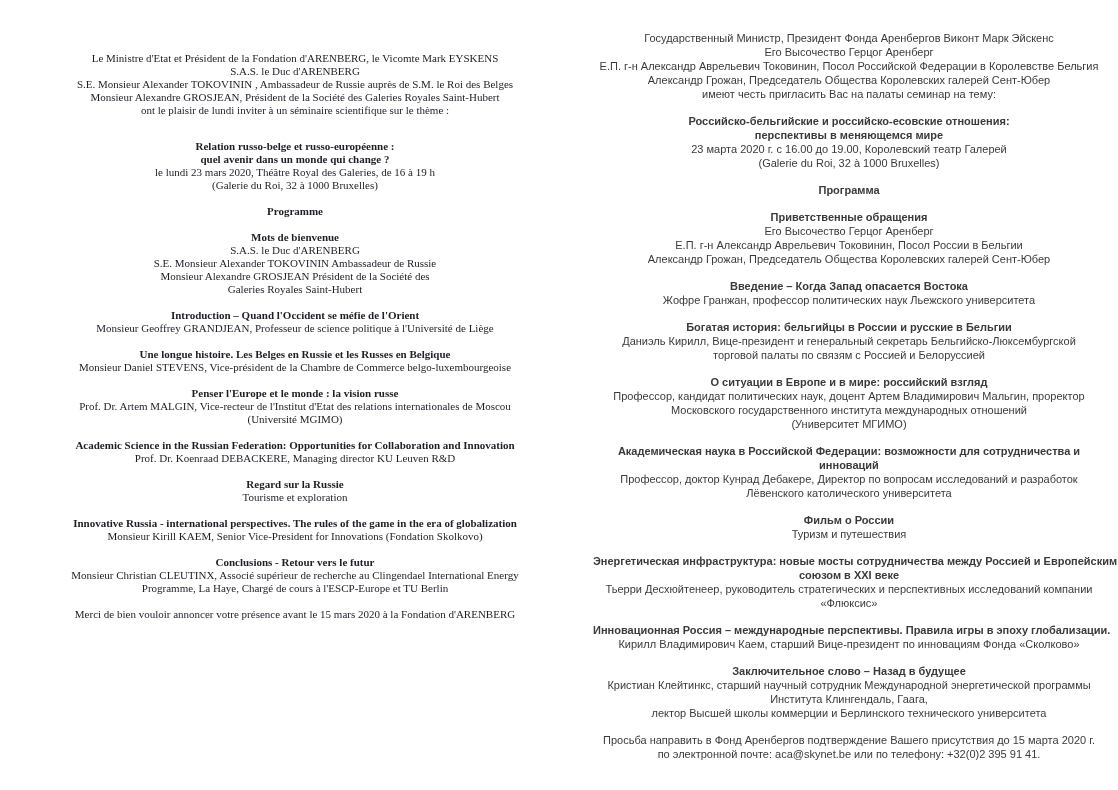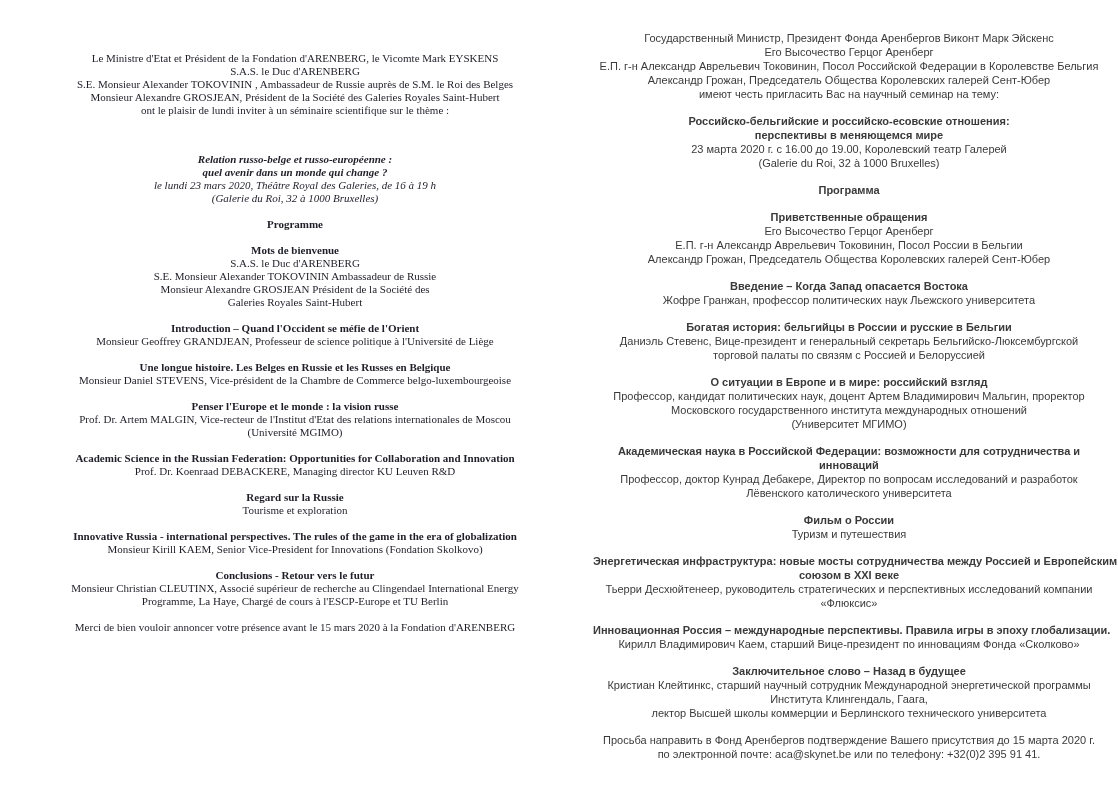--- a/index.html
+++ b/index.html
@@ -32,22 +32,21 @@
     width: 512px;
     font-family: "Liberation Sans", sans-serif;
     font-size: 11px;
     line-height: 14px;
     color: var(--right-text, #3a3a3a);
   }
   .block {
     margin-bottom: 13px;
   }
   .page-left .block:nth-child(2) {
-    margin-top: 36px;
-    font-style: italic;
+    margin-top: 23px;
   }
   .line {
     white-space: nowrap;
   }
   .line.title {
     font-weight: bold;
   }
 </style>
 </head>
 <body style="background: rgb(255, 255, 255);">
@@ -110,21 +109,21 @@
       <div class="line">Merci de bien vouloir annoncer votre présence avant le 15 mars 2020 à la Fondation d'ARENBERG</div>
     </div>
   </div>
 
 <div class="page page-right">
     <div class="block">
       <div class="line">Государственный Министр, Президент Фонда Аренбергов Виконт Марк Эйскенс</div>
       <div class="line">Его Высочество Герцог Аренберг</div>
       <div class="line">Е.П. г-н Александр Аврельевич Токовинин, Посол Российской Федерации в Королевстве Бельгия</div>
       <div class="line">Александр Грожан, Председатель Общества Королевских галерей Сент-Юбер</div>
-      <div class="line">имеют честь пригласить Вас на научный семинар на тему:</div>
+      <div class="line">имеют честь пригласить Вас на палаты семинар на тему:</div>
     </div>
     <div class="block">
       <div class="line title">Российско-бельгийские и российско-есовские отношения:</div>
       <div class="line title">перспективы в меняющемся мире</div>
       <div class="line">23 марта 2020 г. с 16.00 до 19.00, Королевский театр Галерей</div>
       <div class="line">(Galerie du Roi, 32 à 1000 Bruxelles)</div>
     </div>
     <div class="block">
       <div class="line title">Программа</div>
     </div>
@@ -133,21 +132,21 @@
       <div class="line">Его Высочество Герцог Аренберг</div>
       <div class="line">Е.П. г-н Александр Аврельевич Токовинин, Посол России в Бельгии</div>
       <div class="line">Александр Грожан, Председатель Общества Королевских галерей Сент-Юбер</div>
     </div>
     <div class="block">
       <div class="line title">Введение – Когда Запад опасается Востока</div>
       <div class="line">Жофре Гранжан, профессор политических наук Льежского университета</div>
     </div>
     <div class="block">
       <div class="line title">Богатая история: бельгийцы в России и русские в Бельгии</div>
-      <div class="line">Даниэль Стевенс, Вице-президент и генеральный секретарь Бельгийско-Люксембургской</div>
+      <div class="line">Даниэль Кирилл, Вице-президент и генеральный секретарь Бельгийско-Люксембургской</div>
       <div class="line">торговой палаты по связям с Россией и Белоруссией</div>
     </div>
     <div class="block">
       <div class="line title">О ситуации в Европе и в мире: российский взгляд</div>
       <div class="line">Профессор, кандидат политических наук, доцент Артем Владимирович Мальгин, проректор</div>
       <div class="line">Московского государственного института международных отношений</div>
       <div class="line">(Университет МГИМО)</div>
     </div>
     <div class="block">
       <div class="line title">Академическая наука в Российской Федерации: возможности для сотрудничества и</div>

